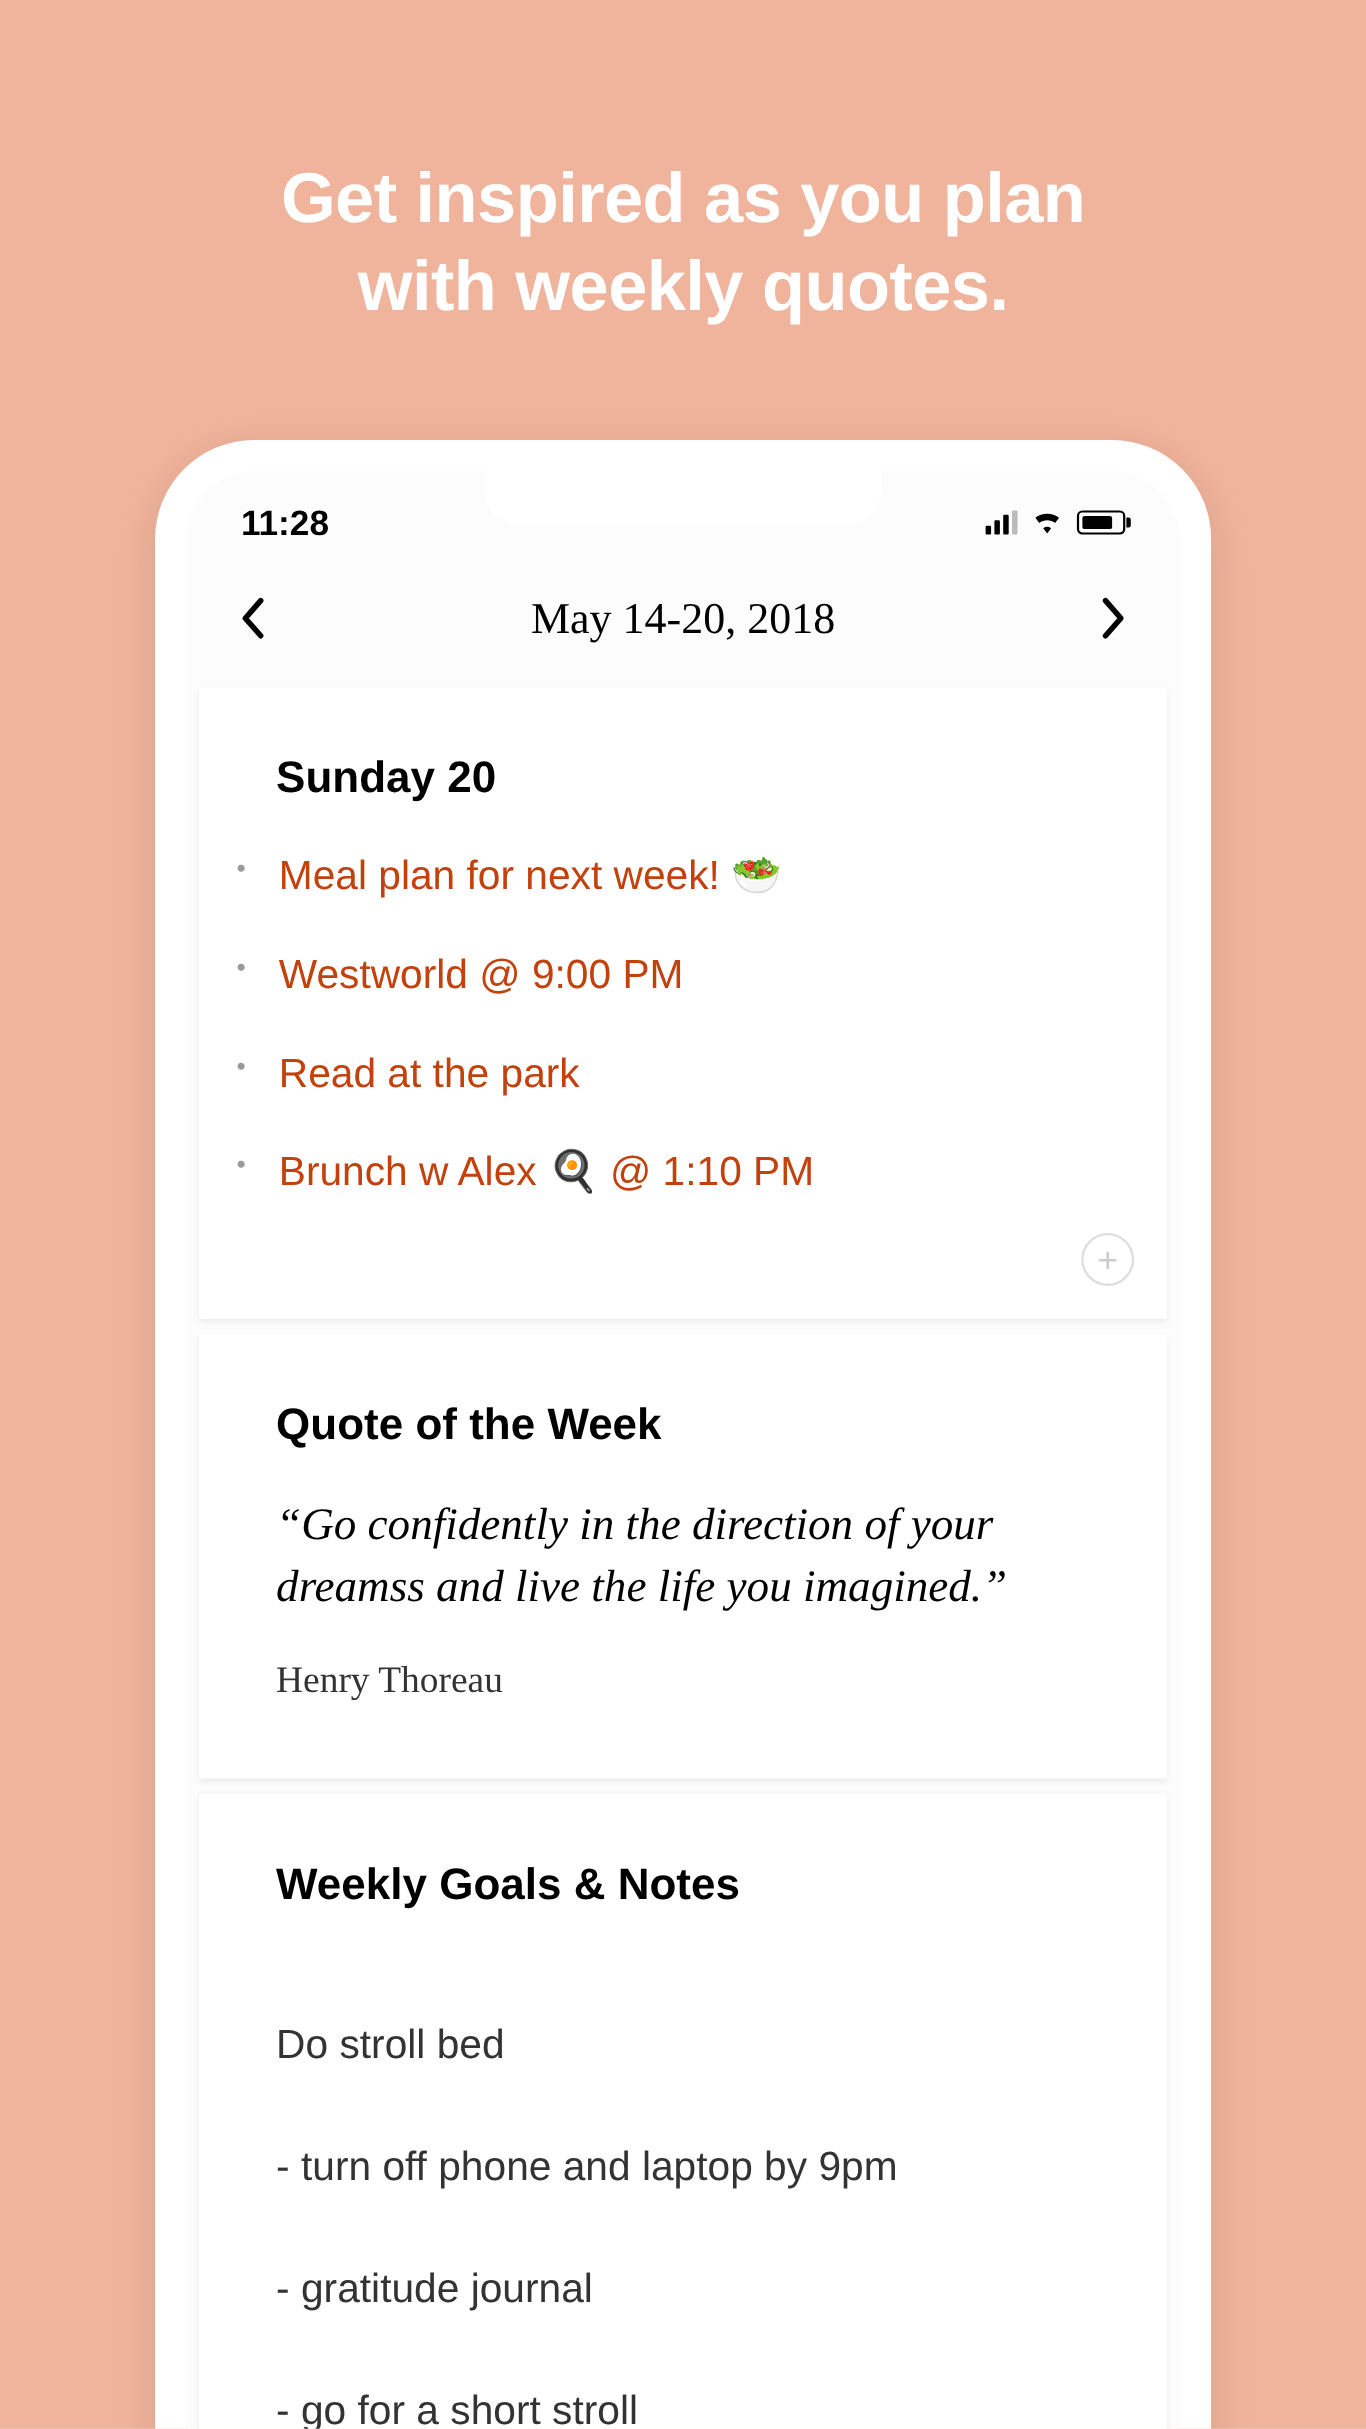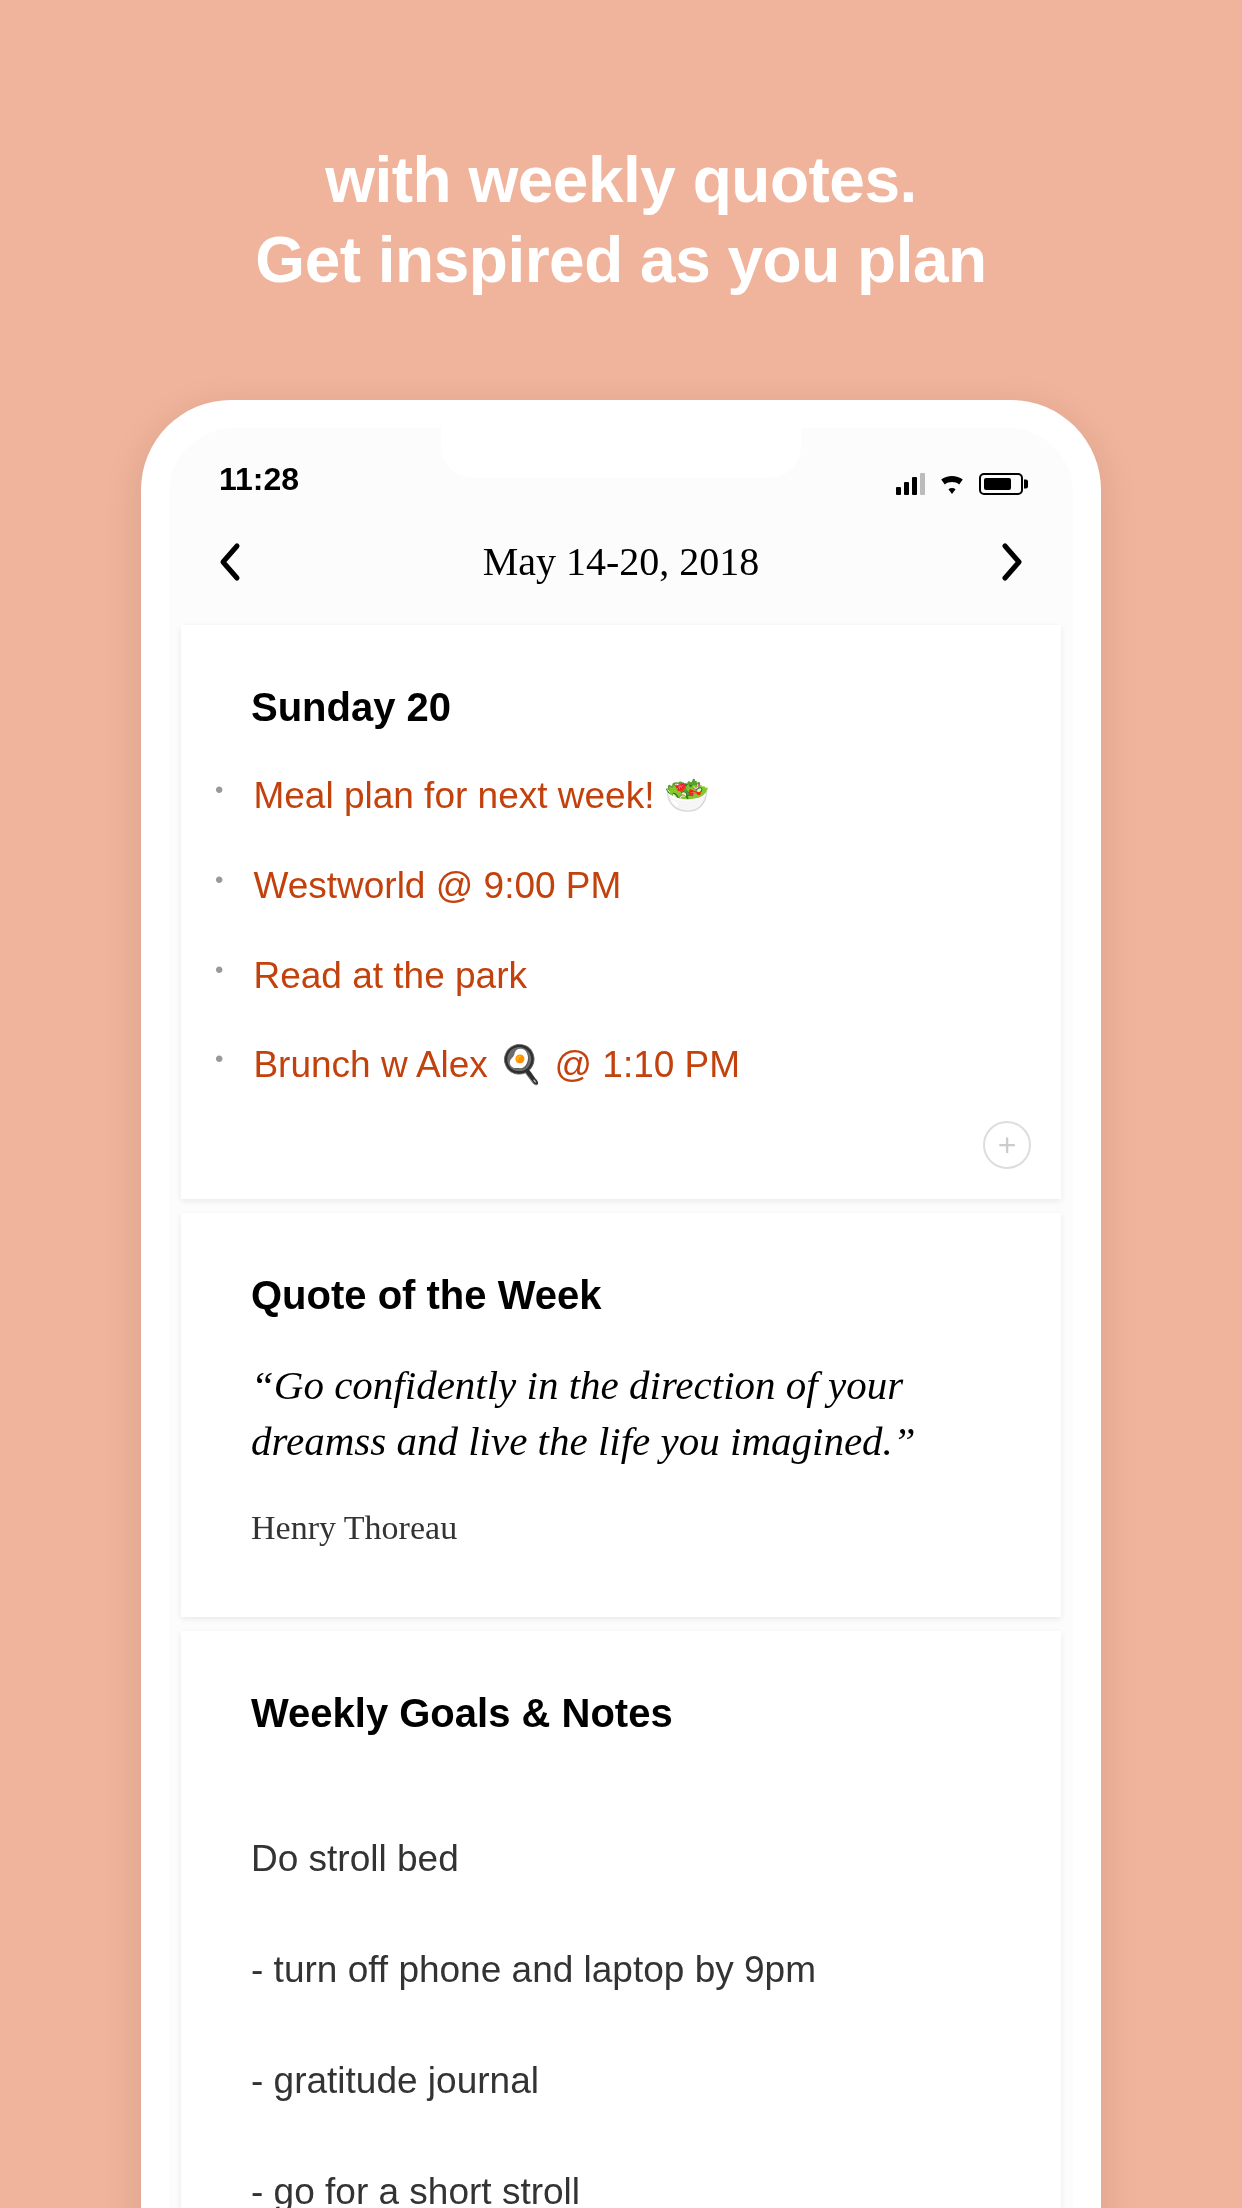--- a/index.html
+++ b/index.html
@@ -55,21 +55,21 @@
       width: 360px;
       height: 50px;
       background: #ffffff;
       border-radius: 0 0 32px 32px;
       z-index: 10;
     }
     
     .status-bar {
       display: flex;
       justify-content: space-between;
-      align-items: flex-end;
+      align-items: center;
       padding: 24px 50px 10px;
       height: 80px;
     }
     
     .status-time {
       font-size: 32px;
       font-weight: 700;
       color: #000;
     }
     
@@ -221,22 +221,22 @@
       color: #333;
       line-height: 1.5;
       font-family: -apple-system, sans-serif;
       white-space: pre-line;
     }
   </style>
 </head>
 <body>
 
 <div class="promo-text">
+  <div>Get inspired as you plan</div>
   <div>with weekly quotes.</div>
-  <div>Get inspired as you plan</div>
 </div>
 
 <div class="phone-frame">
   <div class="phone-screen">
     <div class="notch"></div>
 
     <div class="status-bar">
       <div class="status-time">11:28</div>
       <div class="status-icons">
         <div class="signal-icon">

